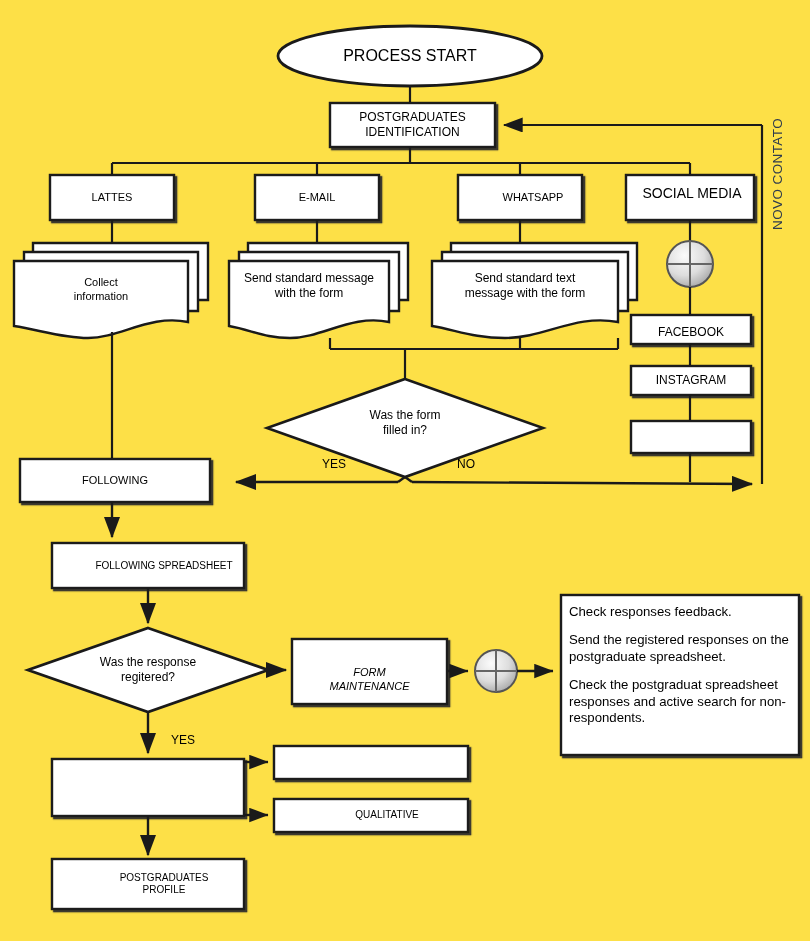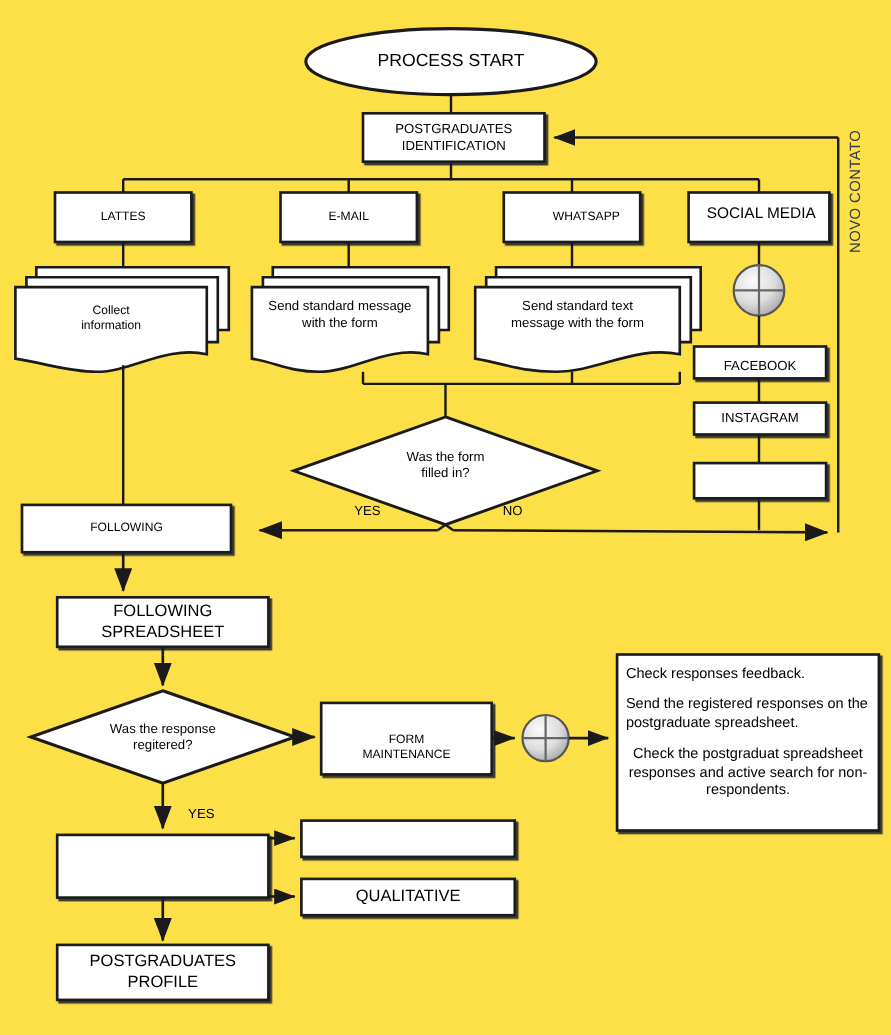--- a/index.html
+++ b/index.html
@@ -19,33 +19,33 @@
     justify-content:center;
     text-align:center;
     color:#000;
     line-height:1.25;
     pointer-events:none;
     white-space:pre-line;
   }
   .lbl.t16{font-size:16px;}
   .lbl.t15{font-size:11px;border-radius:11px;}
   .lbl.t14{font-size:14px;}
-  .lbl.t13{font-size:15px;}
+  .lbl.t13{font-size:10px;margin-left:16px;}
   .lbl.t12{font-size:12px;}
   .note{
     position:absolute;
     left:569px; top:604px;
     width:222px;
     font-size:13.2px;
     line-height:1.28;
     color:#000;
     text-align:left;
   }
   .note p{margin:0 0 11px 0;}
-  .note p:last-child{margin-bottom:0;text-align:center;}
+  .note p:last-child{margin-bottom:0;}
   .vlabel{
     position:absolute;
     left:770px;
     top:230px;
     font-size:13.5px;
     letter-spacing:0.4px;
     color:#2e3b4e;
     transform:rotate(-90deg);
     transform-origin:left top;
     white-space:nowrap;
@@ -223,21 +223,21 @@
 
   <div class="lbl t15" style="left:20px;top:462px;width:190px;height:38px;">FOLLOWING</div>
 
   <div class="lbl t13" style="left:52px;top:546px;width:192px;height:40px;">FOLLOWING SPREADSHEET</div>
 
   <div class="lbl t12" style="left:78px;top:650px;width:140px;height:40px;">Was the response
 regitered?</div>
 
   <div class="lbl t12" style="left:158px;top:730px;width:50px;height:20px;">YES</div>
 
-  <div class="lbl t15" style="left:292px;top:642px;width:155px;height:76px;">FORM
+  <div class="lbl t15" style="left:292px;top:642px;width:155px;height:76px;font-style:italic;">FORM
 MAINTENANCE</div>
 
 
 
   <div class="lbl t13" style="left:274px;top:801px;width:194px;height:29px;">QUALITATIVE</div>
 
   <div class="lbl t13" style="left:52px;top:862px;width:192px;height:44px;">POSTGRADUATES
 PROFILE</div>
 
   <div class="note">

